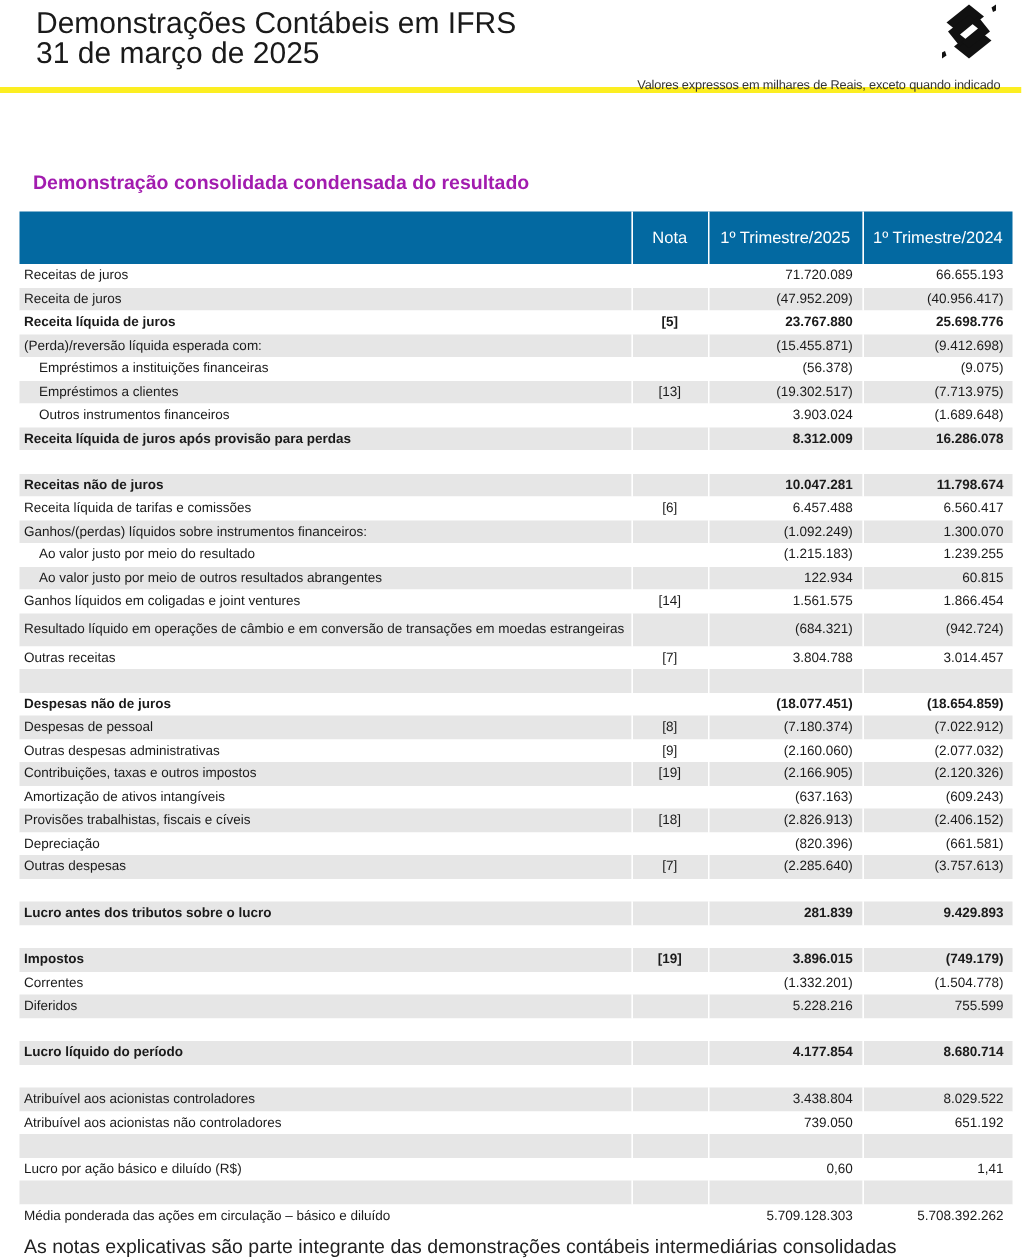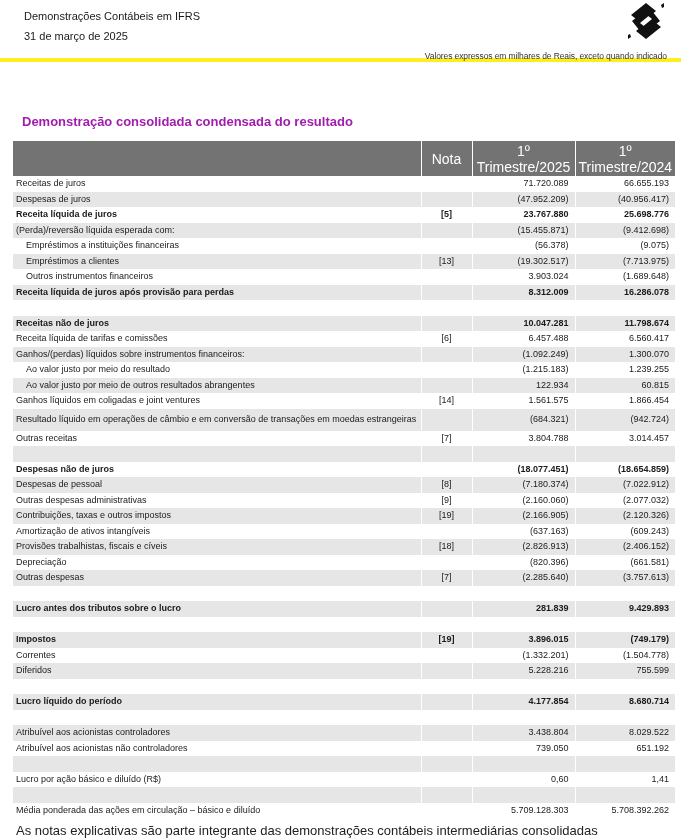--- a/index.html
+++ b/index.html
@@ -2,21 +2,21 @@
 <html><head>
   <meta charset="utf-8">
   <style>
     html, body { margin: 0; padding: 0; background: #ffffff; }
     body {
       width: 681px; height: 839px; position: relative; overflow: hidden;
       font-family: "Liberation Sans", sans-serif; color: #1a1a1a;
     }
     .doc-title {
       position: absolute; left: 24px; top: 6px;
-      font-size: 11px; line-height: 20px; color: #1a1a1a;
+      font-size: 20px; line-height: 20px; color: #1a1a1a;
     }
     .logo { position: absolute; left: 626px; top: 2px; width: 40px; height: 38px; }
     .yellow-bar { position: absolute; left: 0; top: 58px; width: 681px; height: 4px; background: #fcee21; }
     .units-note {
       position: absolute; right: 14px; top: 51px;
       font-size: 8.5px; color: #333; letter-spacing: -0.1px;
     }
     .section-title {
       position: absolute; left: 22px; top: 114px;
       font-size: 13px; font-weight: bold; color: #a21caf;
@@ -24,22 +24,22 @@
     table.stmt {
       position: absolute; left: 13px; top: 141px; width: 662px;
       border-collapse: collapse; table-layout: fixed;
       font-size: 9px;
     }
     table.stmt col.c-desc { width: 408px; }
     table.stmt col.c-nota { width: 51px; }
     table.stmt col.c-v1 { width: 103px; }
     table.stmt col.c-v2 { width: 100px; }
     thead th {
-      background: #737373; color: #ffffff; font-weight: normal;
-      height: 35px; font-size: 14px; text-align: center;
+      background: #0369a1; color: #ffffff; font-weight: normal;
+      height: 35px; font-size: 11px; text-align: center;
       border-left: 1px solid #ffffff; padding: 0;
     }
     thead th:first-child { border-left: none; }
     tbody td {
       height: 15.5px; padding: 0 4px; line-height: 11px;
       border-left: 1px solid #ffffff; vertical-align: middle;
     }
     tbody td:first-child { border-left: none; padding-left: 3px; }
     tbody tr:nth-child(even) td { background: #e6e6e6; }
     tbody tr:nth-child(odd) td { background: #ffffff; }
@@ -93,21 +93,21 @@
     </tr>
   </thead>
   <tbody id="stmt-body">
       <tr>
         <td class="desc">Receitas de juros</td>
         <td class="nota"></td>
         <td class="num">71.720.089</td>
         <td class="num">66.655.193</td>
       </tr>
       <tr>
-        <td class="desc">Despesas de juros</td>
+        <td class="desc">Receita de juros</td>
         <td class="nota"></td>
         <td class="num">(47.952.209)</td>
         <td class="num">(40.956.417)</td>
       </tr>
       <tr class="bold">
         <td class="desc">Receita líquida de juros</td>
         <td class="nota">[5]</td>
         <td class="num">23.767.880</td>
         <td class="num">25.698.776</td>
       </tr>

